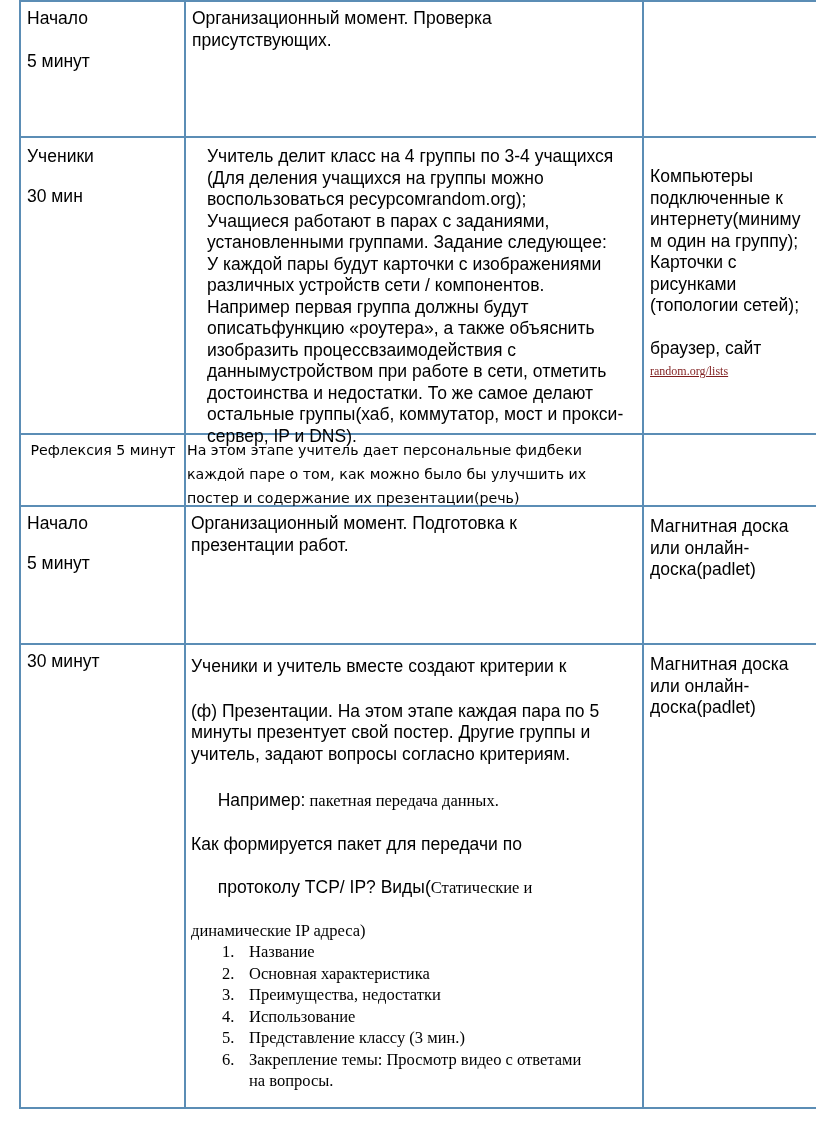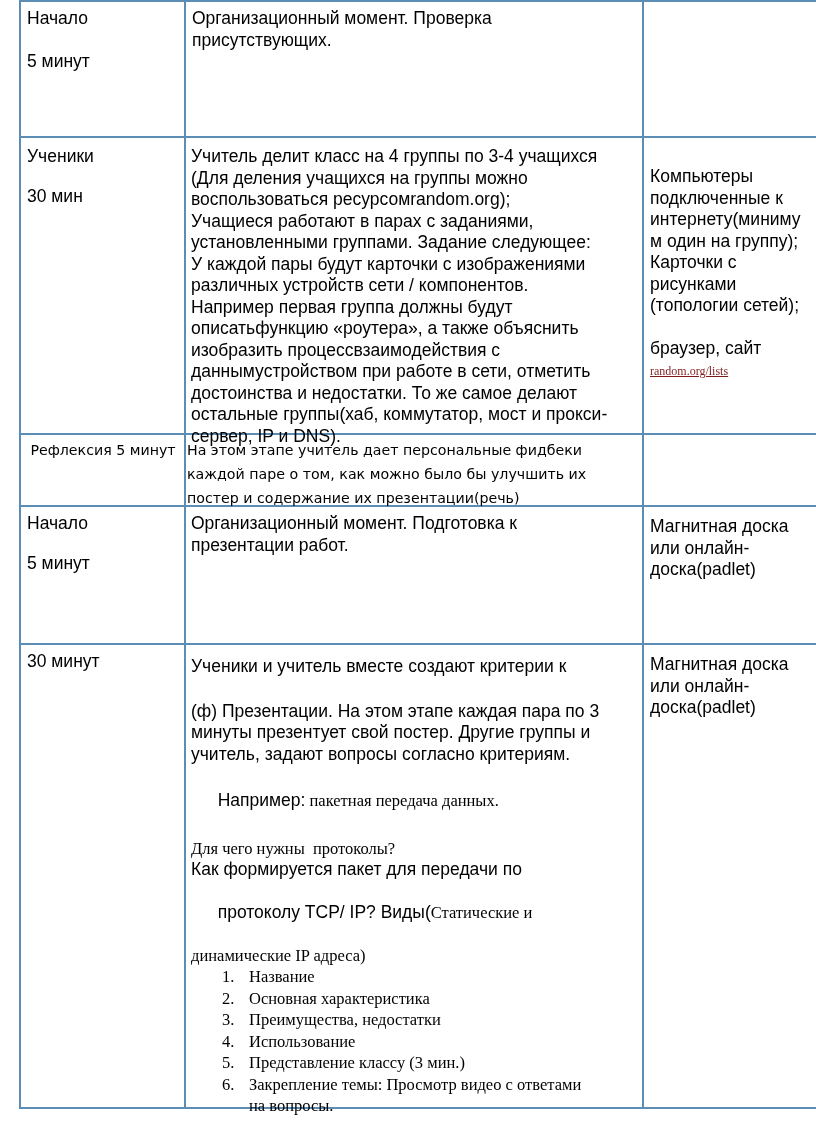--- a/index.html
+++ b/index.html
@@ -43,21 +43,21 @@
     <p class="p" style="margin-top:21px;">5 минут</p>
   </div>
   <div class="cell sans" style="left:192px; top:8px; width:440px;">
     <p class="p" style="width:320px;">Организационный момент. Проверка присутствующих.</p>
   </div>
 
   <div class="cell sans" style="left:27px; top:146px; width:150px;">
     <p class="p">Ученики</p>
     <p class="p" style="margin-top:18px;">30 мин</p>
   </div>
-  <div class="cell sans" style="left:191px; top:146px; width:448px;">
+  <div class="cell sans" style="left:207px; top:146px; width:448px;">
     <p class="p">Учитель делит класс на 4 группы по 3-4 учащихся</p>
     <p class="p">(Для деления учащихся на группы можно</p>
     <p class="p">воспользоваться ресурсомrandom.org);</p>
     <p class="p">Учащиеся работают в парах с заданиями,</p>
     <p class="p">установленными группами. Задание следующее:</p>
     <p class="p">У каждой пары будут карточки с изображениями</p>
     <p class="p">различных устройств сети / компонентов.</p>
     <p class="p">Например первая группа должны будут</p>
     <p class="p">описатьфункцию «роутера», а также объяснить</p>
     <p class="p">изобразить процессвзаимодействия с</p>
@@ -102,28 +102,27 @@
   </div>
 
   <div class="cell sans" style="left:27px; top:651px; width:150px;">
     <p class="p">30 минут</p>
   </div>
   <div class="cell" style="left:191px; top:656px; width:448px;">
     <div class="sans">
       <p class="p">Ученики и учитель вместе создают критерии к</p>
     </div>
     <div class="sans" style="margin-top:23px;">
-      <p class="p">(ф) Презентации. На этом этапе каждая пара по 3</p>
+      <p class="p">(ф) Презентации. На этом этапе каждая пара по 5</p>
       <p class="p">минуты презентует свой постер. Другие группы и</p>
       <p class="p">учитель, задают вопросы согласно критериям.</p>
     </div>
     <p class="p" style="margin-top:3px; line-height:22px;">
       <span class="sans">Например:</span><span class="serif"> пакетная передача данных.</span>
     </p>
-    <p class="p serif" style="margin-top:4px;">Для чего нужны  протоколы?</p>
     <p class="p sans">Как формируется пакет для передачи по</p>
     <p class="p" style="line-height:21.5px;">
       <span class="sans">протоколу TCP/ IP? Виды(</span><span class="serif">Статические и</span>
     </p>
     <p class="p serif">динамические IP адреса)</p>
     <ol class="items">
       <li><span class="num">1.</span><span>Название</span></li>
       <li><span class="num">2.</span><span>Основная характеристика</span></li>
       <li><span class="num">3.</span><span>Преимущества, недостатки</span></li>
       <li><span class="num">4.</span><span>Использование</span></li>

